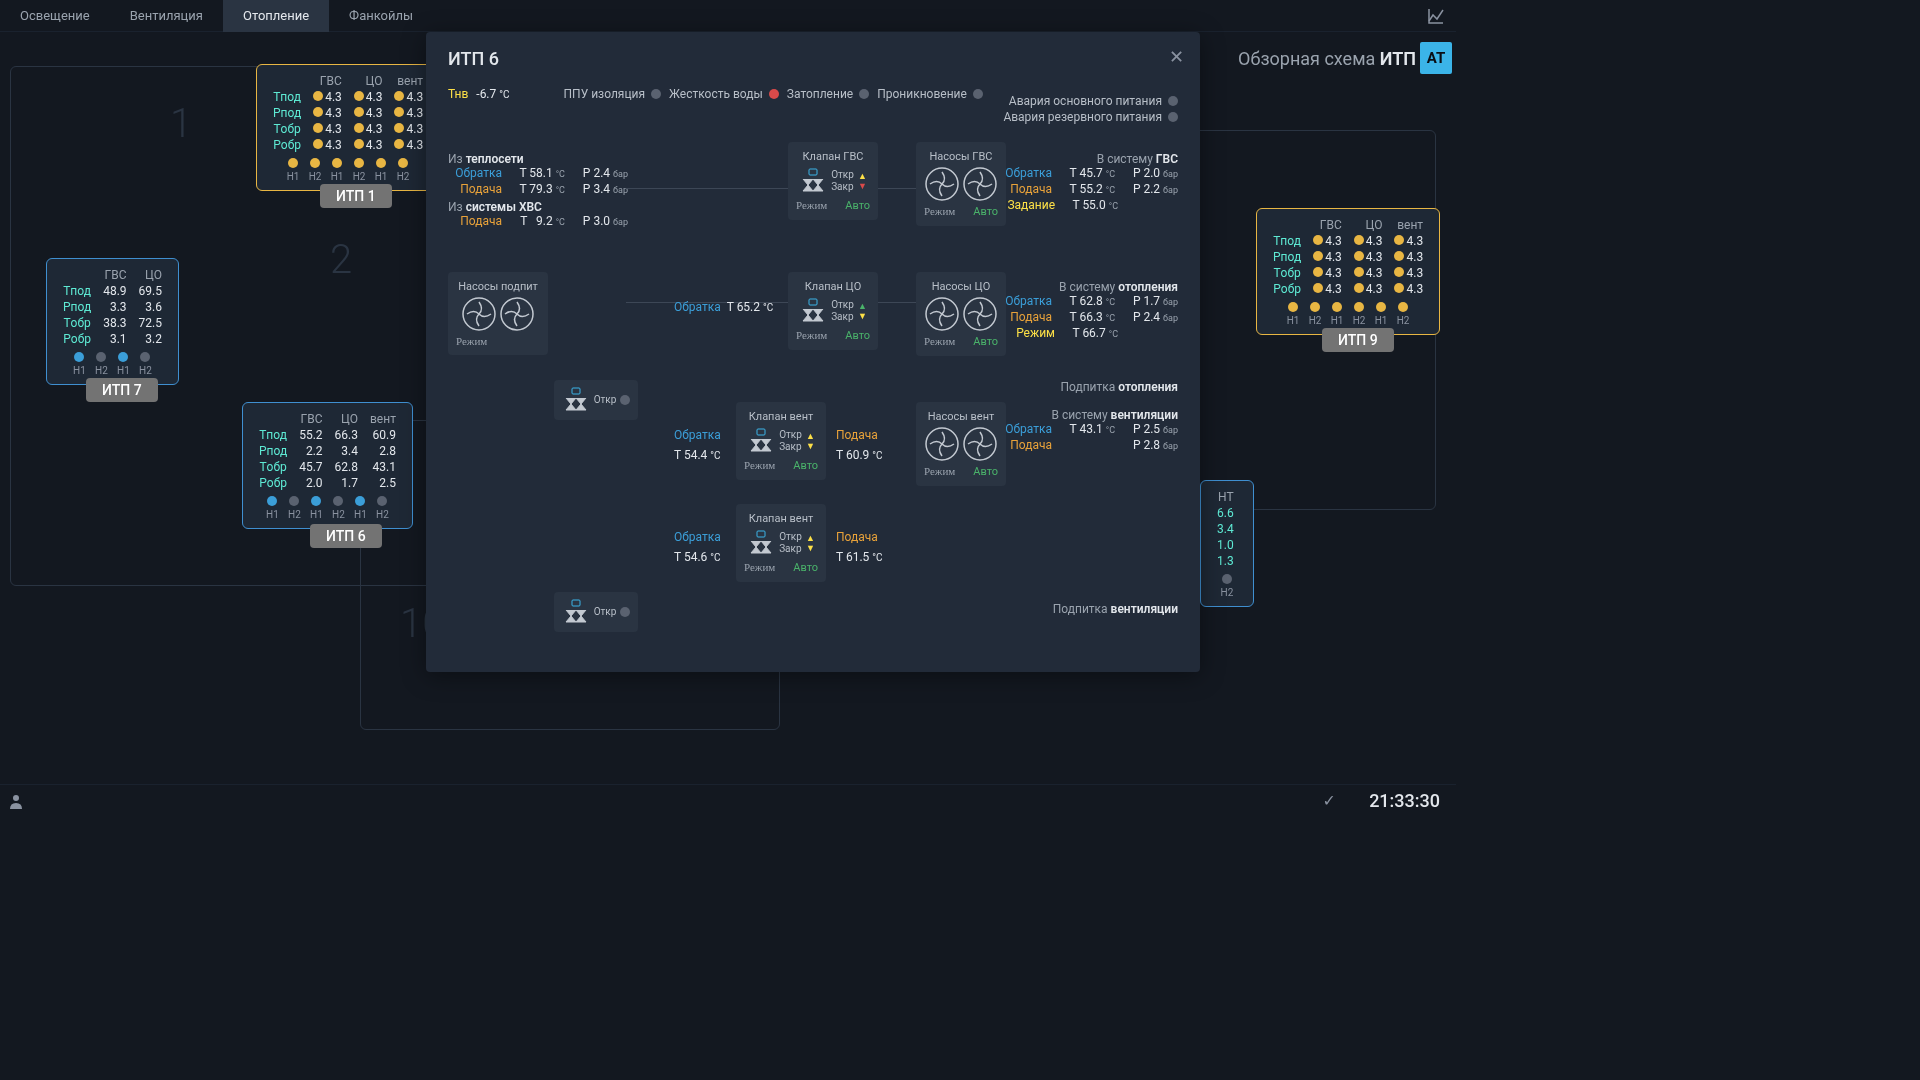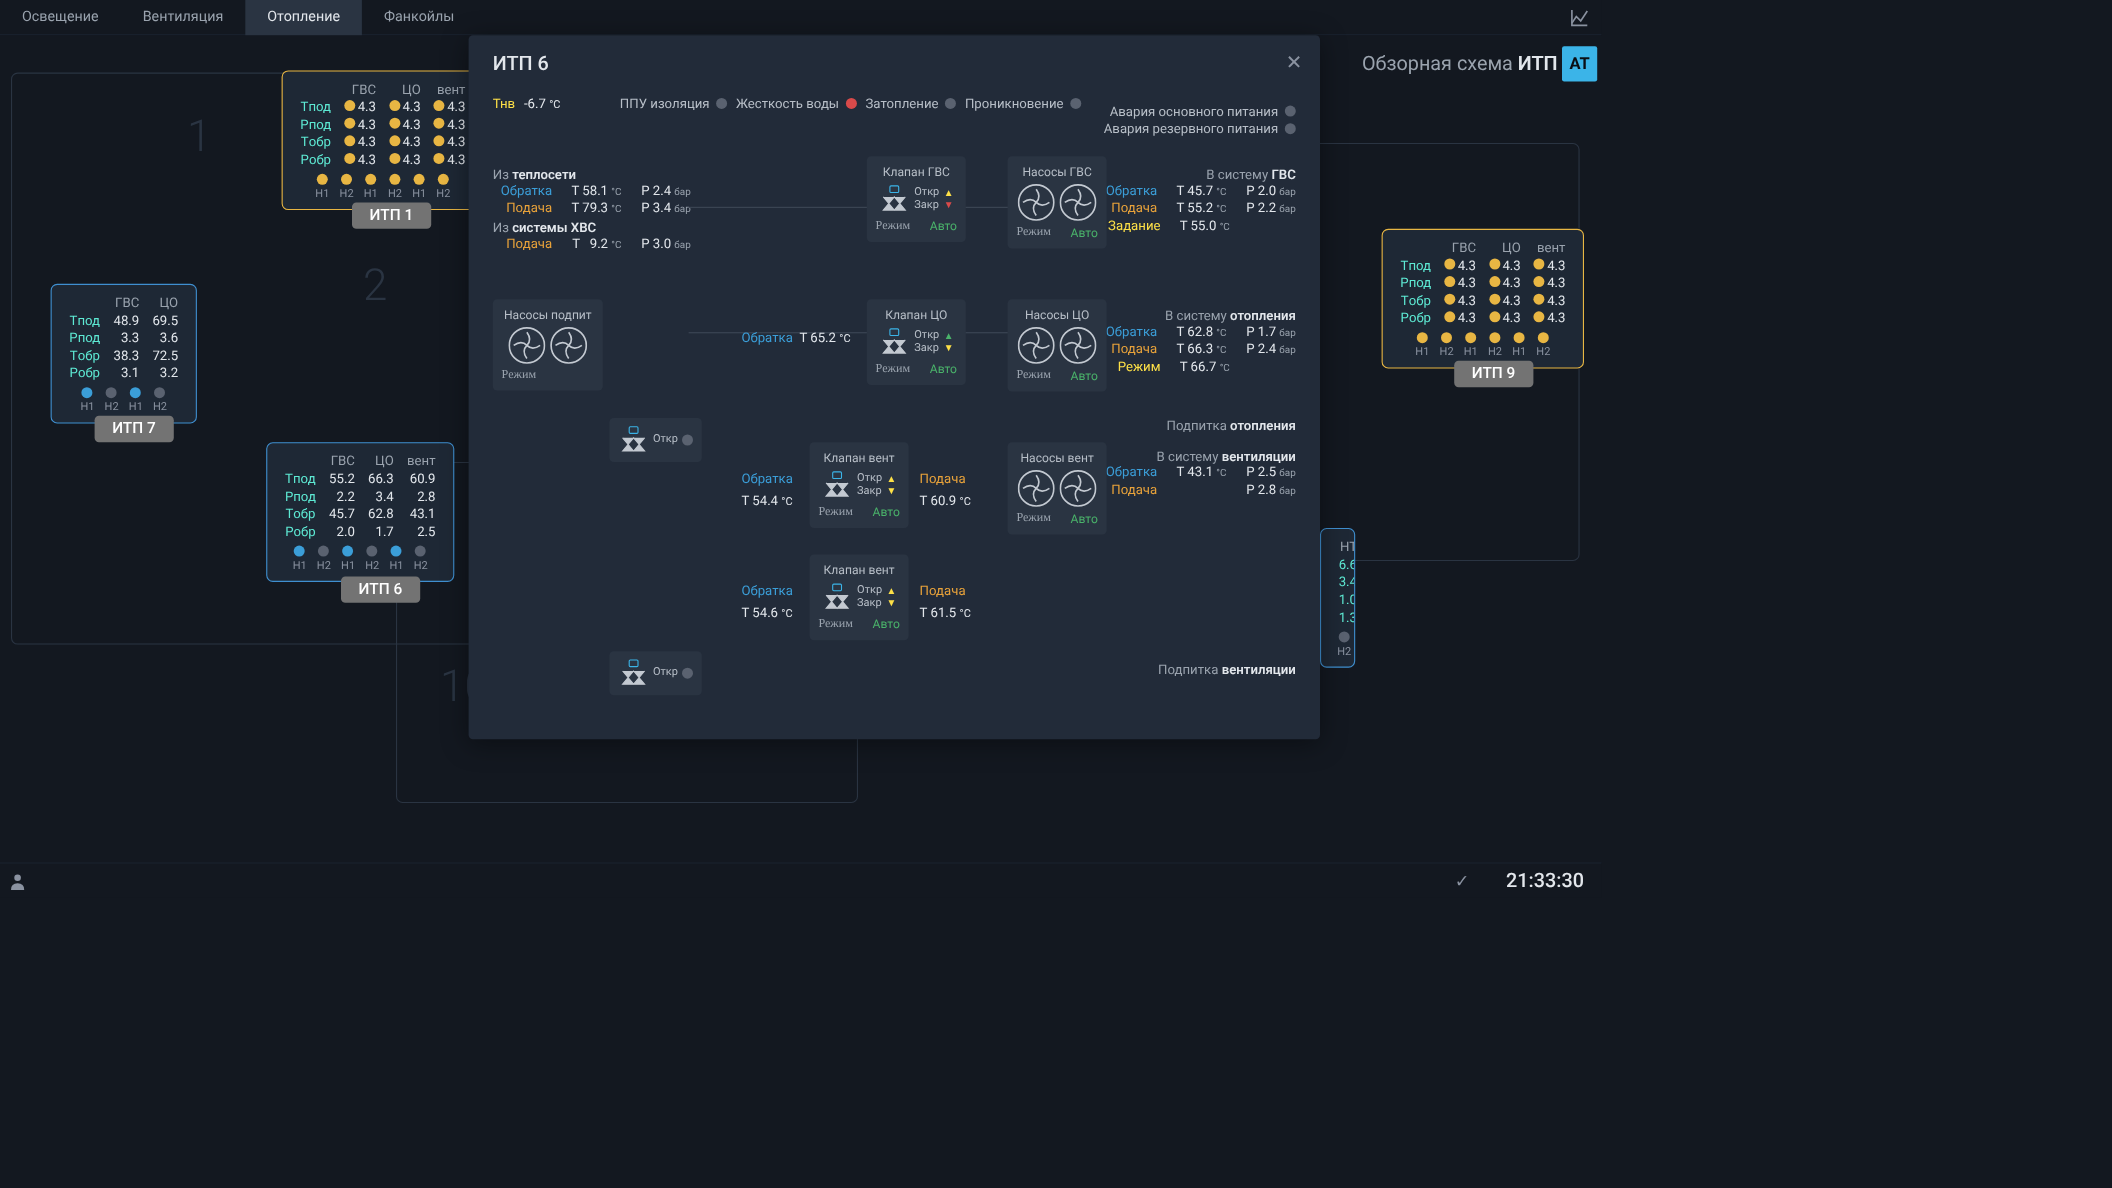--- a/index.html
+++ b/index.html
@@ -249,21 +249,21 @@
             <td><span class="dot-warn" style="display:inline-block;width:10px;height:10px;border-radius:50%;margin-right:2px"></span><span>4.3</span></td>
             <td><span class="dot-warn" style="display:inline-block;width:10px;height:10px;border-radius:50%;margin-right:2px"></span><span>4.3</span></td>
           </tr>
     </tbody>
       </table>
     <div class="pump-dots"><span class="dot-warn"></span><span class="dot-warn"></span><span class="dot-warn"></span><span class="dot-warn"></span><span class="dot-warn"></span><span class="dot-warn"></span></div>
     <div class="pump-labels"><span>Н1</span><span>Н2</span><span>Н1</span><span>Н2</span><span>Н1</span><span>Н2</span></div>
   </div>
   <div class="itp-label" style="left:1322px;top:288px">ИТП 9</div>
 
-  <div class="itp-card" style="left:1200px;top:440px;border-color:#3f8fd0;width:32px;overflow:hidden">
+  <div class="itp-card" style="left:1200px;top:440px;border-color:#3f8fd0;width:54px;overflow:hidden">
     <table>
       <tbody>
           <tr>
             <th>НТ</th>
           </tr>
       <tr>
             <td>6.6</td>
           </tr>
       <tr>
             <td>3.4</td>

